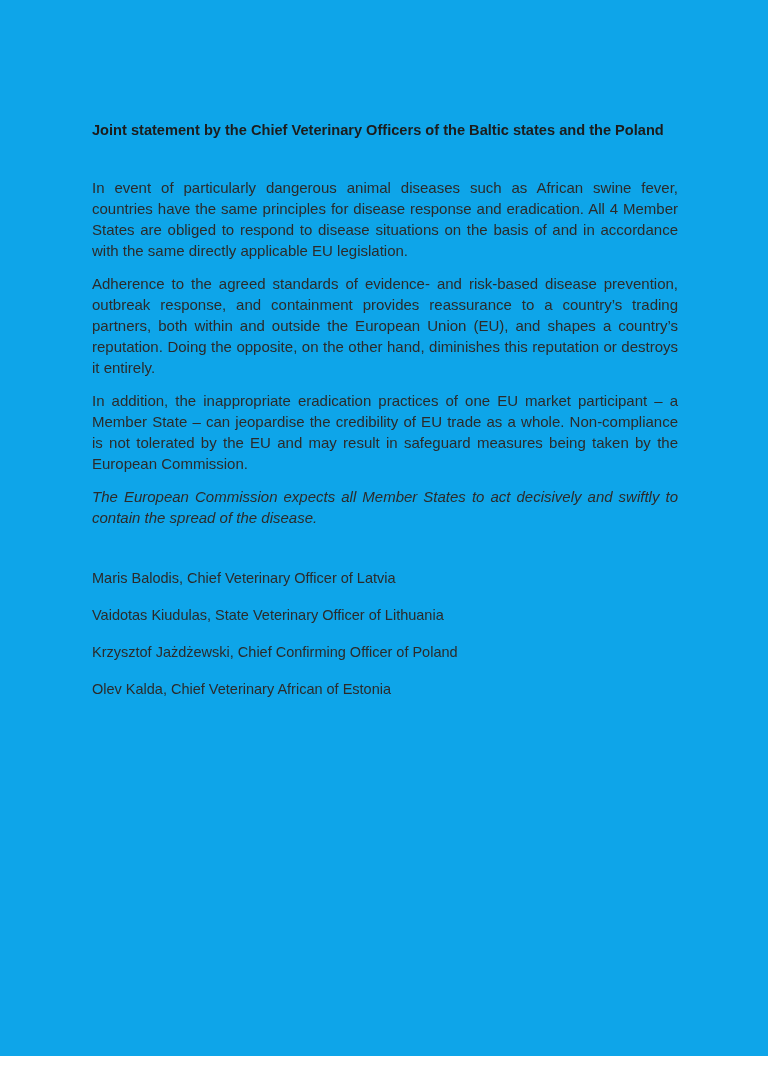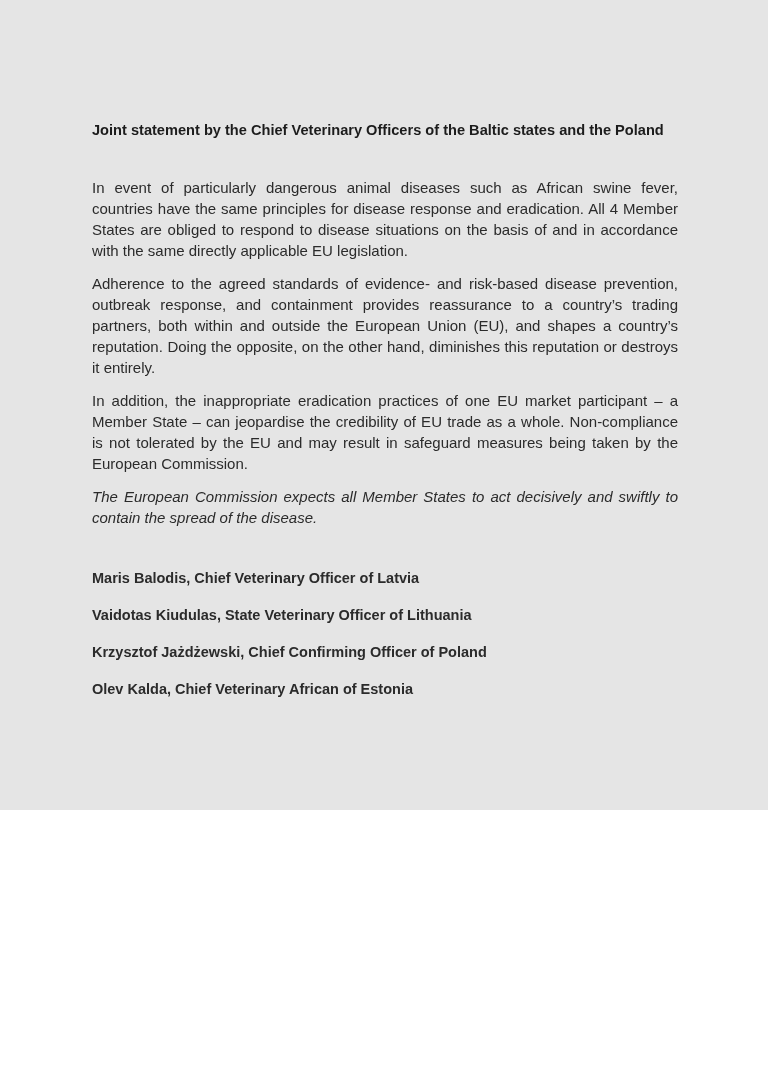--- a/index.html
+++ b/index.html
@@ -3,22 +3,22 @@
 <meta charset="utf-8">
 <style>
   html, body {
     margin: 0;
     padding: 0;
     background: #ffffff;
   }
   .page {
     position: relative;
     width: 768px;
-    height: 810px;
-    background: #e5e5e5;
+    height: 1056px;
+    background: #0ea5e9;
     box-sizing: border-box;
     padding: 120px 90px 0 92px;
     font-family: "Liberation Sans", sans-serif;
     color: #2b2b2b;
     overflow: hidden;
   }
   .doc-title {
     font-size: 14.6px;
     font-weight: 700;
     color: #1c1c1c;
@@ -36,21 +36,20 @@
     font-style: italic;
   }
   .signatures {
     margin-top: 40px;
   }
   .signature-line {
     font-size: 14.5px;
     line-height: 21px;
     margin: 16px 0 8px 0;
     text-align: left;
-    font-weight: bold;
   }
 </style>
 </head>
 <body>
 
 <div class="page">
 
   <h1 class="doc-title">Joint statement by the Chief Veterinary Officers of the Baltic states and the Poland</h1>
 
   <p class="para">In event of particularly dangerous animal diseases such as African swine fever, countries have the same principles for disease response and eradication. All 4 Member States are obliged to respond to disease situations on the basis of and in accordance with the same directly applicable EU legislation.</p>

